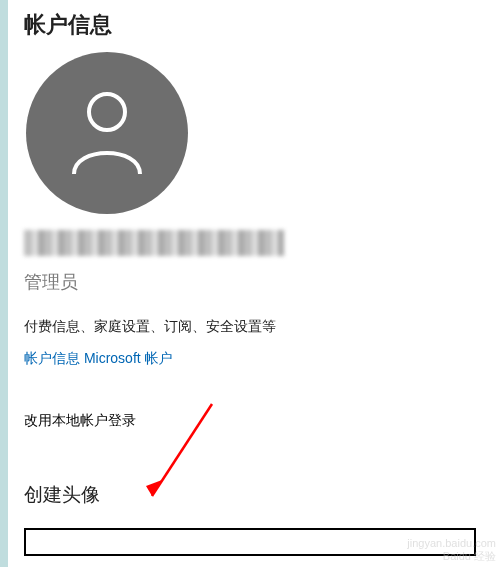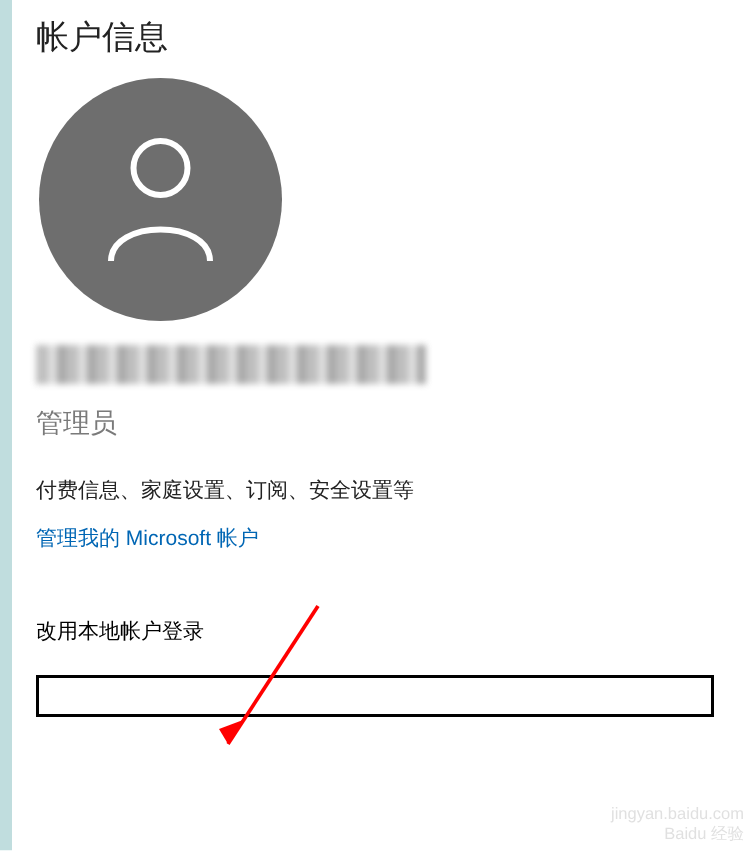--- a/index.html
+++ b/index.html
@@ -16,21 +16,21 @@
       left: 0; top: 0;
       width: 8px; height: 100%;
       background: #c0ddde;
     }
     .content {
       padding-left: 24px;
       padding-top: 10px;
     }
     .section-title {
       font-size: 22px;
-      font-weight: 400;
+      font-weight: 700;
       color: #222;
       margin-bottom: 12px;
     }
     .avatar-large {
       width: 162px;
       height: 162px;
       border-radius: 50%;
       background: #6e6e6e;
       display: flex;
       align-items: center;
@@ -130,24 +130,25 @@
       <path d="M 6 86 C 6 58, 72 58, 72 86" fill="none" stroke="#fff" stroke-width="4"></path>
     </svg>
   </div>
 
   <div class="blurred-name"></div>
 
   <div class="role">管理员</div>
 
   <div class="sub-desc">付费信息、家庭设置、订阅、安全设置等</div>
 
-  <a class="link">管理我的 Microsoft 帐户</a>
+  <a class="link">帐户信息 Microsoft 帐户</a>
   <br>
   <a class="link2">改用本地帐户登录</a>
 
+  <h2 class="create-title">创建头像</h2>
 
 
   <div class="browse-box">
     
     
   </div>
 
 </div>
 
 <svg class="arrow" width="80" height="110" viewBox="0 0 80 110">

